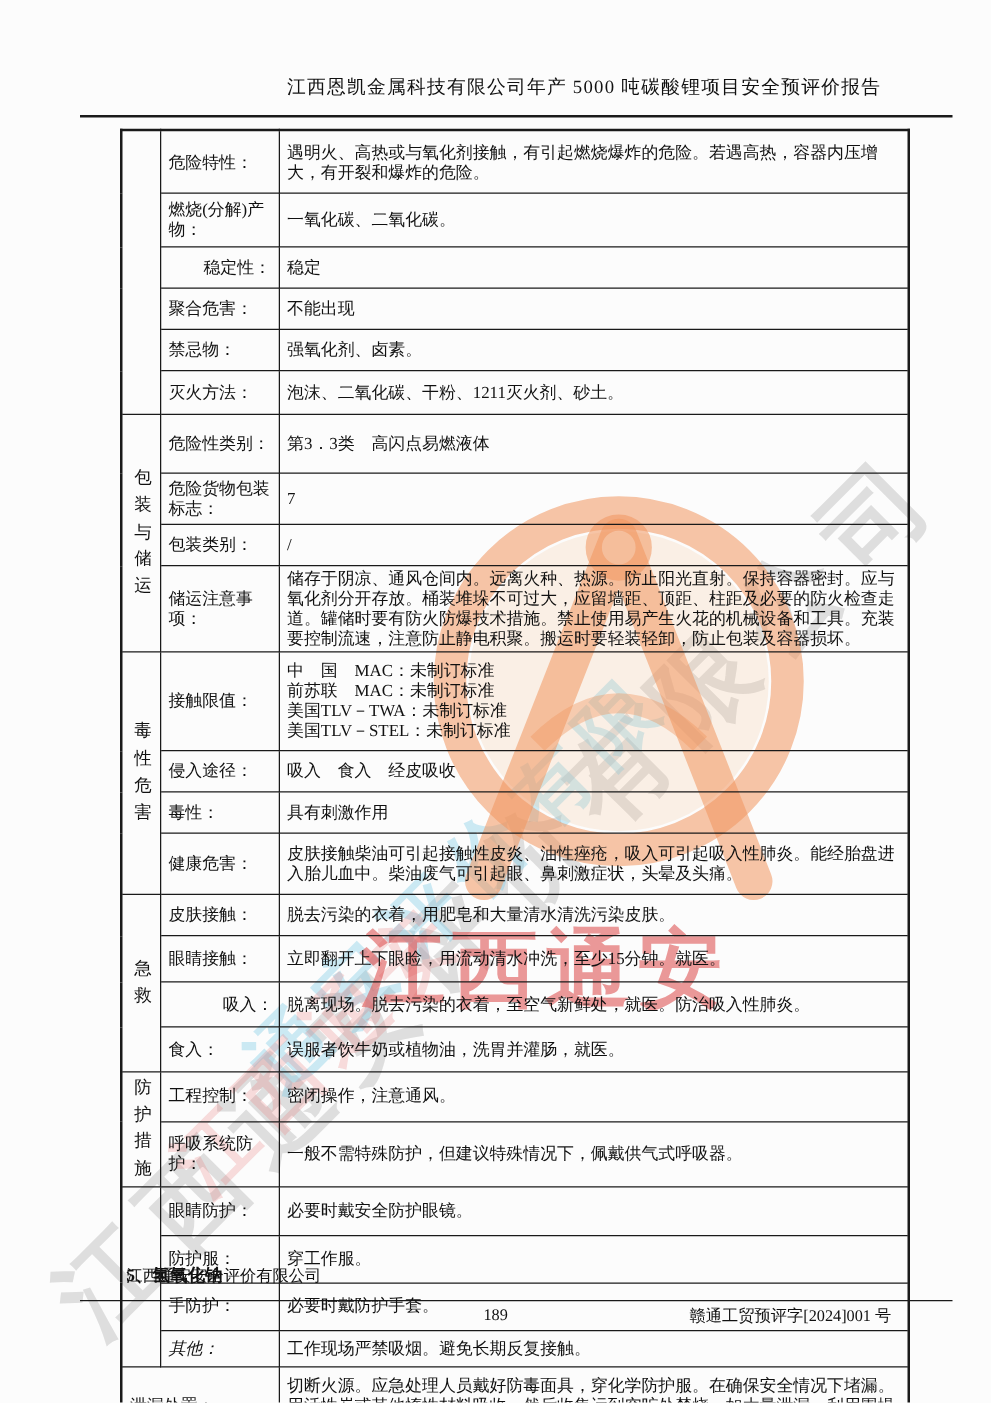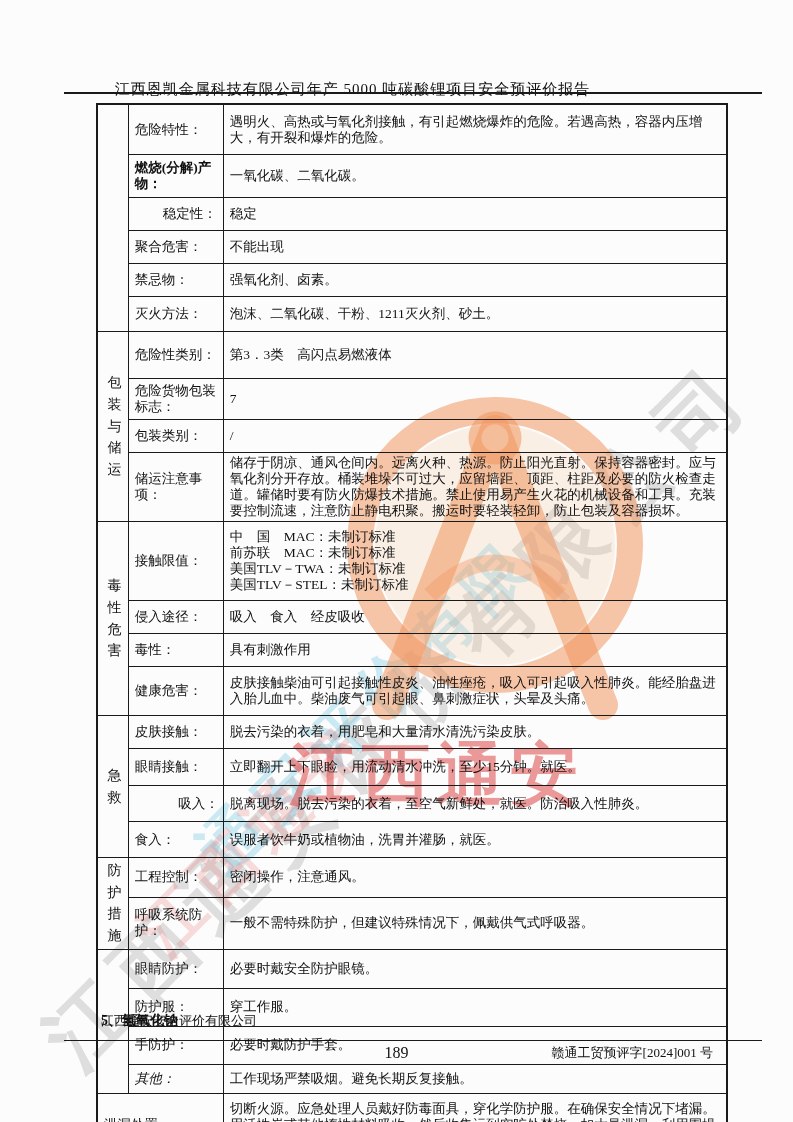--- a/index.html
+++ b/index.html
@@ -21,26 +21,26 @@
   .wm-redfaint{left:150px;top:900px;font-size:64px;letter-spacing:10px;color:rgba(230,120,120,0.25);}
   .wm-red{
     position:absolute;left:288px;top:730px;
     font-size:68px;font-weight:700;letter-spacing:6px;
     color:rgba(222,85,85,0.60);white-space:nowrap;
   }
   .wm-logo{position:absolute;left:330px;top:360px;}
   
   .doc-title{
     position:absolute;top:60px;left:0;width:705px;
-    text-align:center;font-size:15px;letter-spacing:1px;margin-top:20px;
+    text-align:right;font-size:15px;letter-spacing:1px;
   }
   .header-rule{position:absolute;top:92px;left:64px;width:698px;height:2px;background:#1a1a1a;}
   .footer-rule{position:absolute;top:1040px;left:64px;width:698px;height:1px;background:#1a1a1a;}
   .footer-left{position:absolute;top:1012px;left:101px;font-size:13px;}
-  .footer-center{position:absolute;top:1044px;left:0;width:793px;text-align:center;font-size:16px;}
+  .footer-center{position:absolute;top:1044px;left:0;width:793px;text-align:center;font-size:13px;}
   .footer-right{position:absolute;top:1044px;right:80px;font-size:13px;}
   .section-heading{position:absolute;top:1012px;left:101px;font-size:14px;font-weight:700;}
   
   .tbl-wrap{position:absolute;left:96px;top:103px;z-index:1;}
   table.msds{
     border-collapse:collapse;table-layout:fixed;width:632px;
     background:transparent;
   }
   table.msds td{
     border:1px solid #1a1a1a;background:transparent;
@@ -82,21 +82,21 @@
       </colgroup>
     <tbody>
         <tr>
           <td class="gcell" rowspan="6">
             <div class="gtext"></div>
           </td>
           <td class="lcell" style="height: 45px;">危险特性：</td>
           <td class="vcell">遇明火、高热或与氧化剂接触，有引起燃烧爆炸的危险。若遇高热，容器内压增大，有开裂和爆炸的危险。</td>
         </tr>
         <tr>
-          <td class="lcell" style="height: 38px; font-weight: bold;">燃烧(分解)产物：</td>
+          <td class="lcell" style="height: 38px;">燃烧(分解)产物：</td>
           <td class="vcell">一氧化碳、二氧化碳。</td>
         </tr>
         <tr>
           <td class="lcell" style="height: 28px; padding-left: 34px;">稳定性：</td>
           <td class="vcell">稳定</td>
         </tr>
         <tr>
           <td class="lcell" style="height: 28px;">聚合危害：</td>
           <td class="vcell">不能出现</td>
         </tr>

